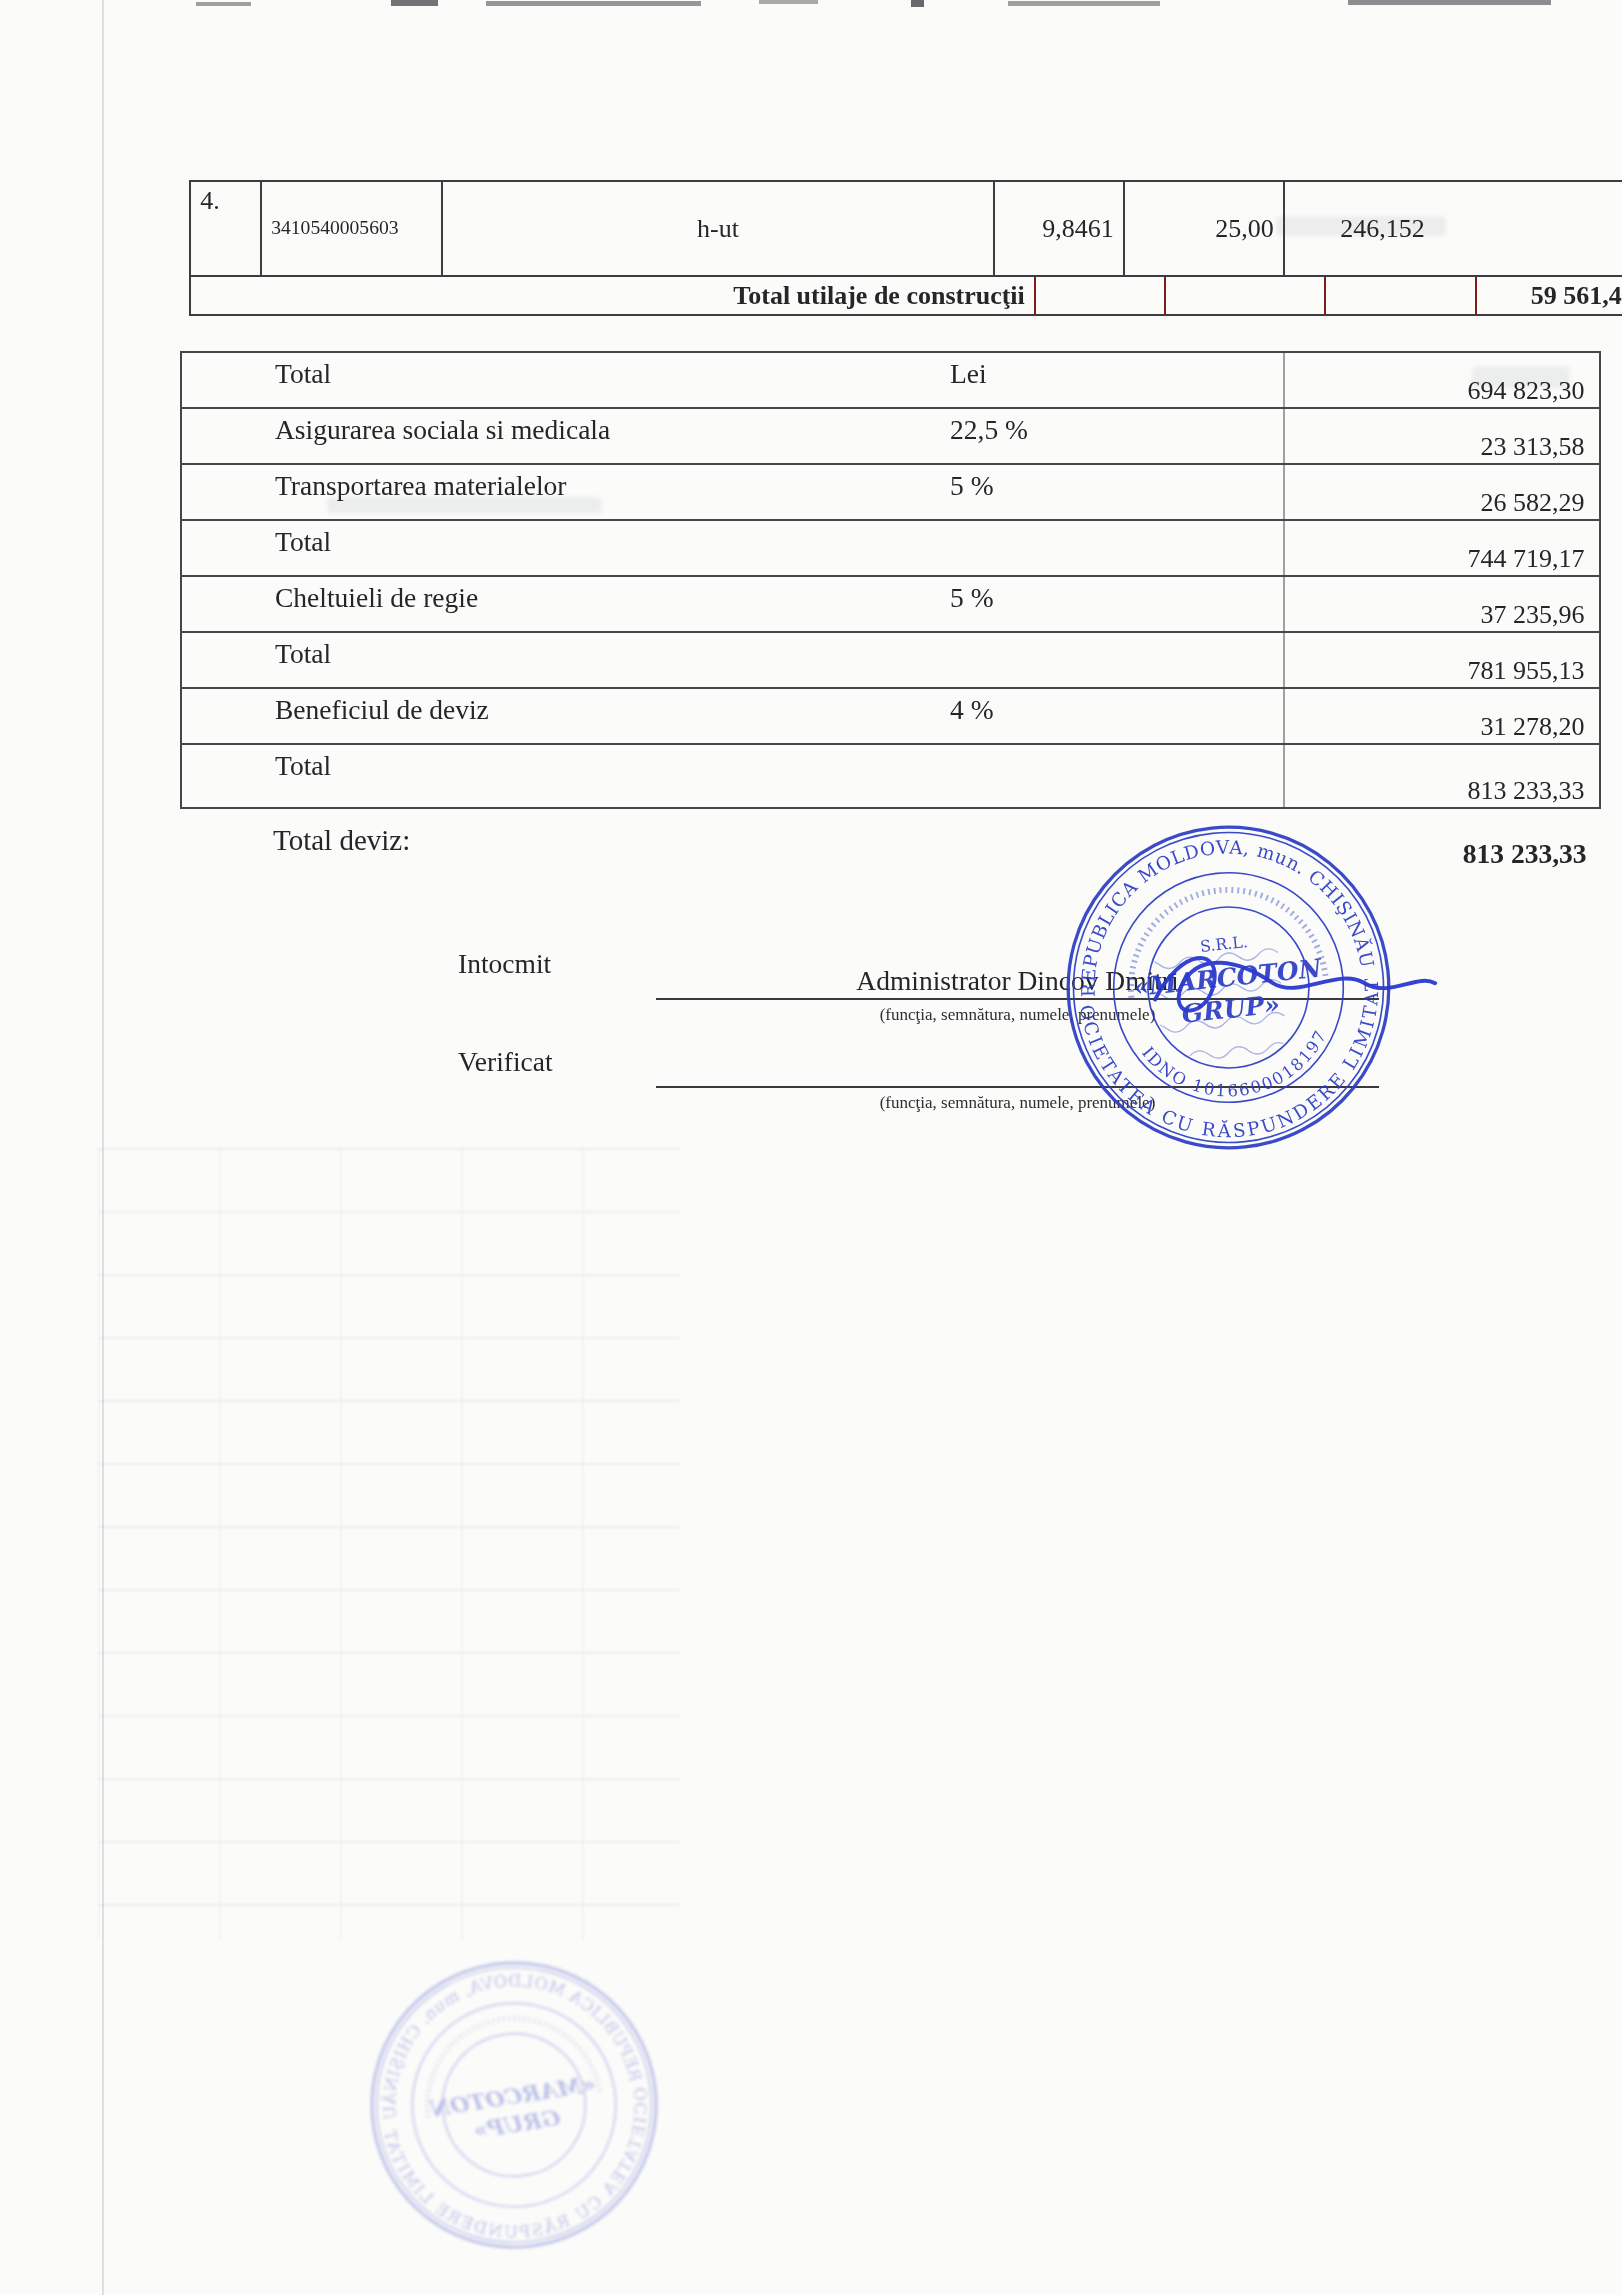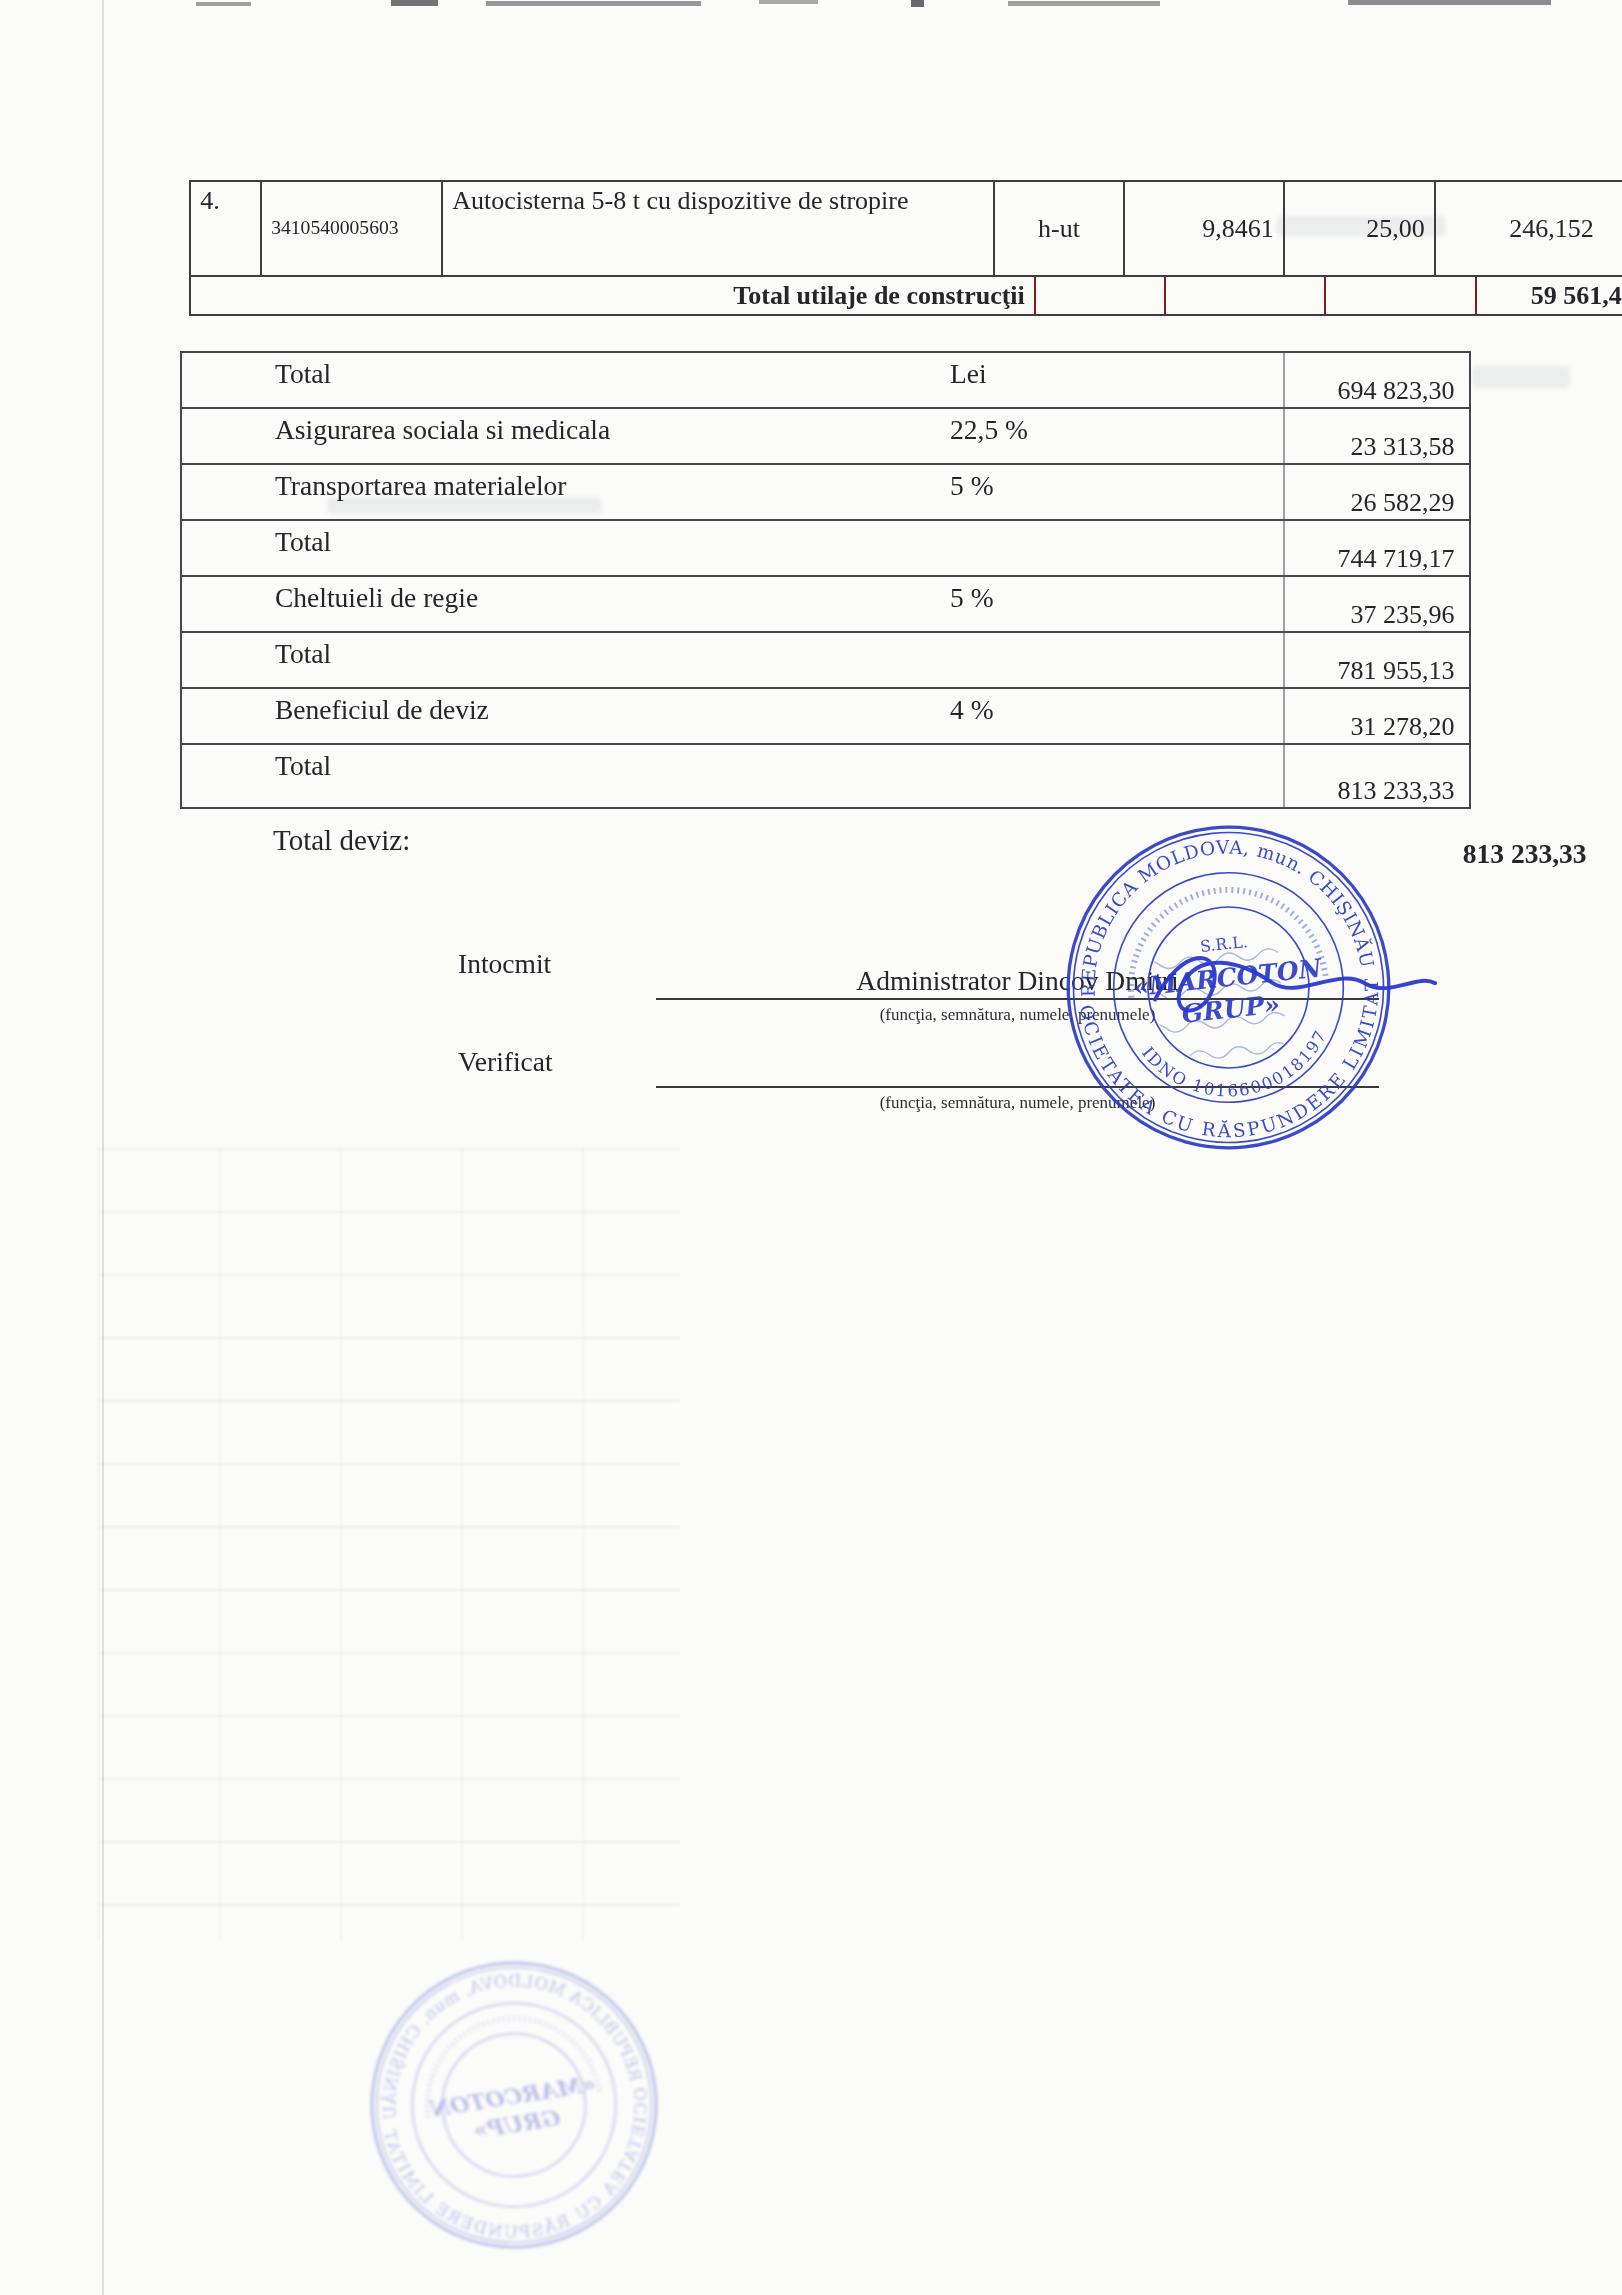--- a/index.html
+++ b/index.html
@@ -50,21 +50,21 @@
   .cell { padding:3.9px 9.2px; font-size:26px; line-height:1.15; }
   .cell.top    { display:flex; align-items:flex-start; }
   .cell.mid    { display:flex; align-items:center; }
   .cell.ctr    { justify-content:center; }
   .cell.rgt    { justify-content:flex-end; text-align:right; }
   .cell.code   { font-size:19.6px; }
   .cell.bold   { font-weight:bold; }
 
   
   .summary-table {
-    position:absolute; left:180px; top:351px; width:1291px;
+    position:absolute; left:180px; top:351px; width:1421px;
     border:2px solid #46464c; border-bottom:none;text-align:center;
   }
   .s-row { position:relative; height:56px; border-bottom:2px solid #46464c; }
   .s-row.last { height:64px; }
   .s-row::after {
     content:""; position:absolute; top:0; bottom:0; left:1101px; width:2px;
     background:#55555c; opacity:.55;
   }
   .s-label { position:absolute; left:93px; top:5.2px;  font-size:27.5px; white-space:nowrap; }
   .s-rate  { position:absolute; left:768px; top:5.2px; font-size:27.5px; white-space:nowrap; }
@@ -116,21 +116,20 @@
 <div class="scan-mark" style="left:196px;top:2px;width:55px;height:3.9px;opacity:.5"></div>
 <div class="bleed-grid"></div>
 <div class="bleed-smudge" style="left:1472px;top:366px;width:98px;height:22px"></div>
 <div class="bleed-smudge" style="left:1276px;top:216px;width:170px;height:19.6px"></div>
 <div class="bleed-smudge" style="left:327px;top:497px;width:275px;height:17px"></div>
 
 <div class="equip-table">
   <div class="equip-row">
     <div class="cell top">4.</div>
     <div class="cell mid code">3410540005603</div>
-    <div class="cell top">Autocisterna 5-8 t cu dispozitive de stropire</div>
     <div class="cell mid ctr">h-ut</div>
     <div class="cell mid rgt">9,8461</div>
     <div class="cell mid rgt">25,00</div>
     <div class="cell mid rgt">246,152</div>
   </div>
   <div class="equip-total-row">
     <div class="cell mid rgt bold">Total utilaje de construcţii</div>
     <div class="cell"></div>
     <div class="cell"></div>
     <div class="cell"></div>

